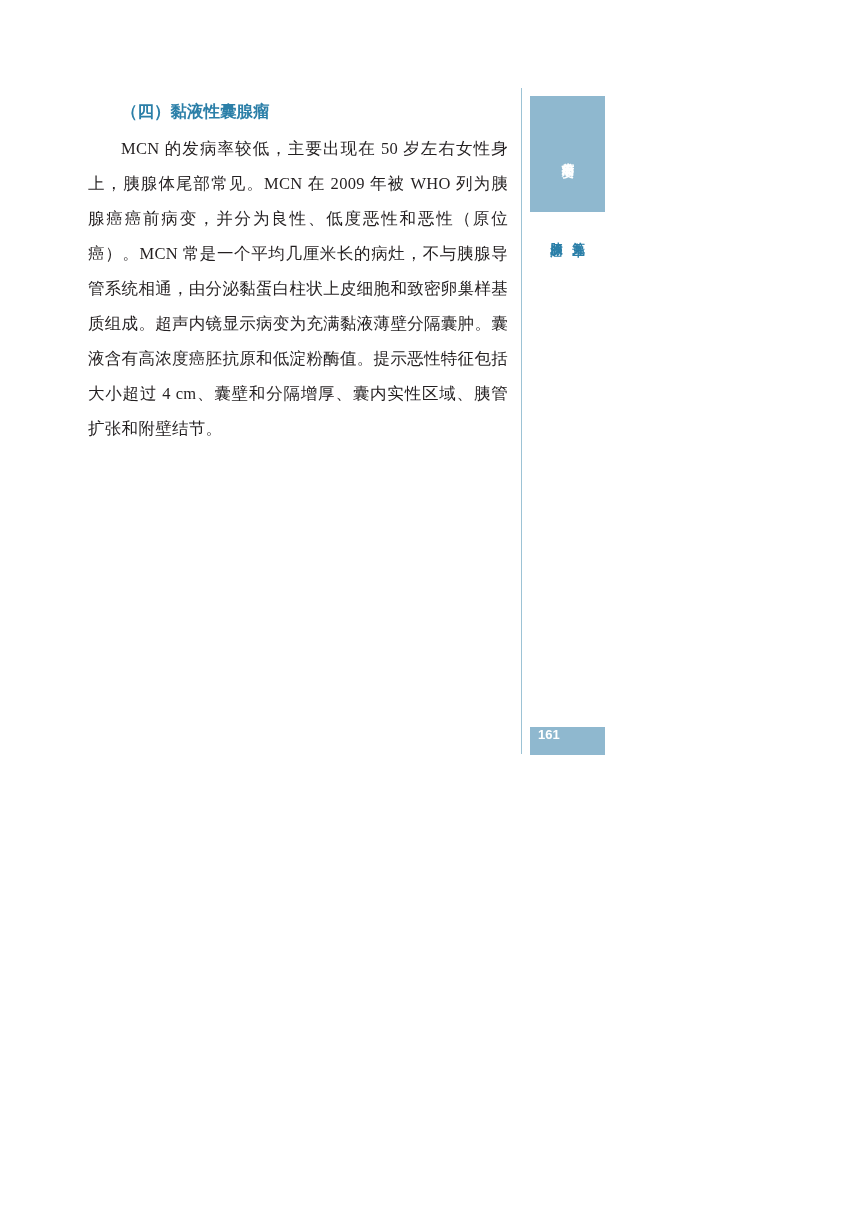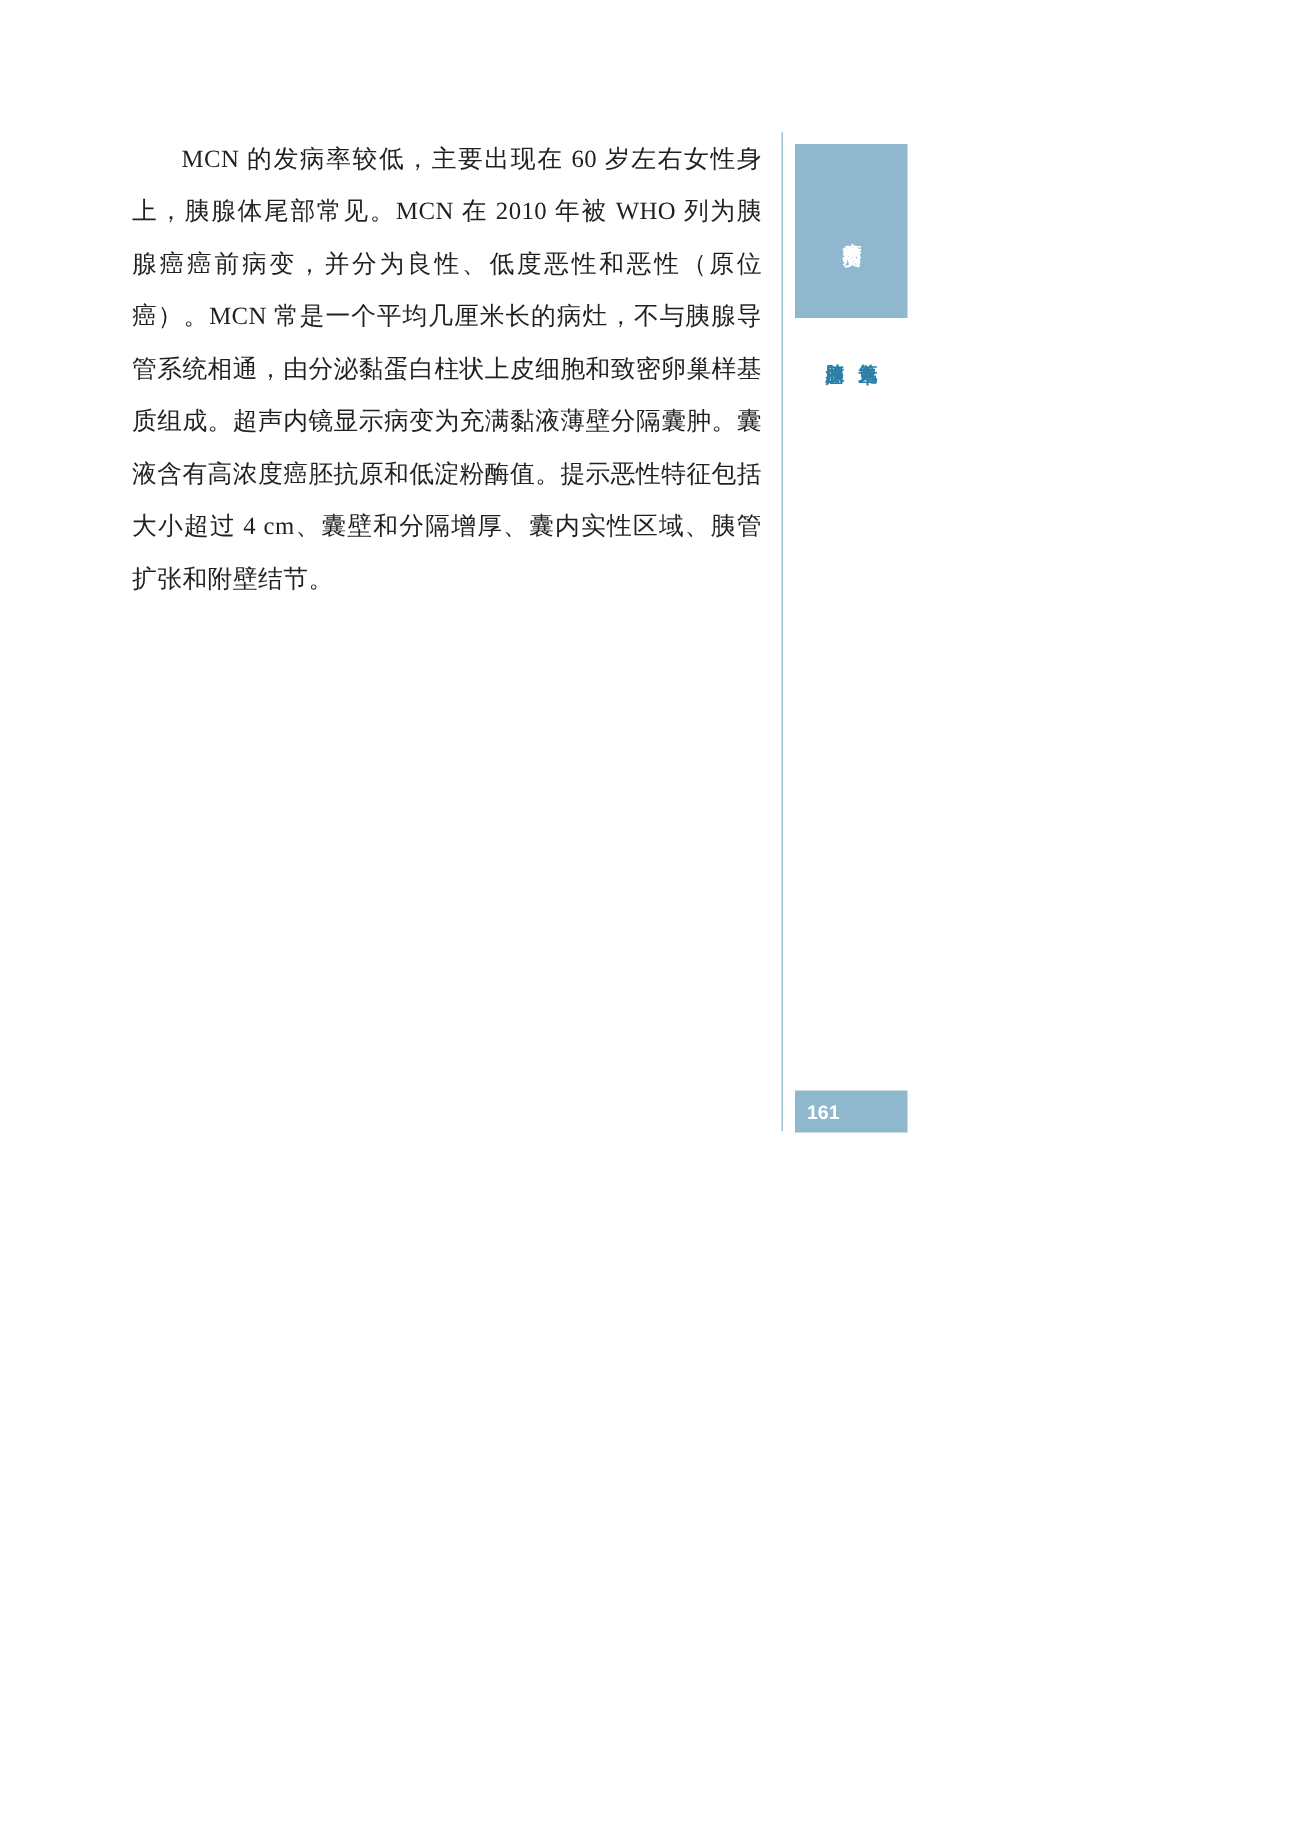--- a/index.html
+++ b/index.html
@@ -123,37 +123,37 @@
     left: 530px;
     top: 727px;
     width: 75px;
     height: 28px;
     background: #8fb8cf;
     color: #ffffff;
     font-family: "Liberation Sans", sans-serif;
     font-size: 13px;
     font-weight: bold;
     display: flex;
-    align-items: center;
     padding-left: 8px;
     box-sizing: border-box;
   }
 </style>
 </head>
 <body>
 
 <div class="page">
 
   <div class="column-rule"></div>
 
   <div class="content">
 
 
+    <h3 class="sub-heading">（四）黏液性囊腺瘤</h3>
 
-    <p class="body-text indent">MCN 的发病率较低，主要出现在 60 岁左右女性身上，胰腺体尾部常见。MCN 在 2010 年被 WHO 列为胰腺癌癌前病变，并分为良性、低度恶性和恶性（原位癌）。MCN 常是一个平均几厘米长的病灶，不与胰腺导管系统相通，由分泌黏蛋白柱状上皮细胞和致密卵巢样基质组成。超声内镜显示病变为充满黏液薄壁分隔囊肿。囊液含有高浓度癌胚抗原和低淀粉酶值。提示恶性特征包括大小超过 4 cm、囊壁和分隔增厚、囊内实性区域、胰管扩张和附壁结节。</p>
+    <p class="body-text indent">MCN 的发病率较低，主要出现在 50 岁左右女性身上，胰腺体尾部常见。MCN 在 2009 年被 WHO 列为胰腺癌癌前病变，并分为良性、低度恶性和恶性（原位癌）。MCN 常是一个平均几厘米长的病灶，不与胰腺导管系统相通，由分泌黏蛋白柱状上皮细胞和致密卵巢样基质组成。超声内镜显示病变为充满黏液薄壁分隔囊肿。囊液含有高浓度癌胚抗原和低淀粉酶值。提示恶性特征包括大小超过 4 cm、囊壁和分隔增厚、囊内实性区域、胰管扩张和附壁结节。</p>
 
 
 
 
   </div>
 
   <div class="side-tab">
     <span class="vtext">癌前病变</span>
   </div>
 

